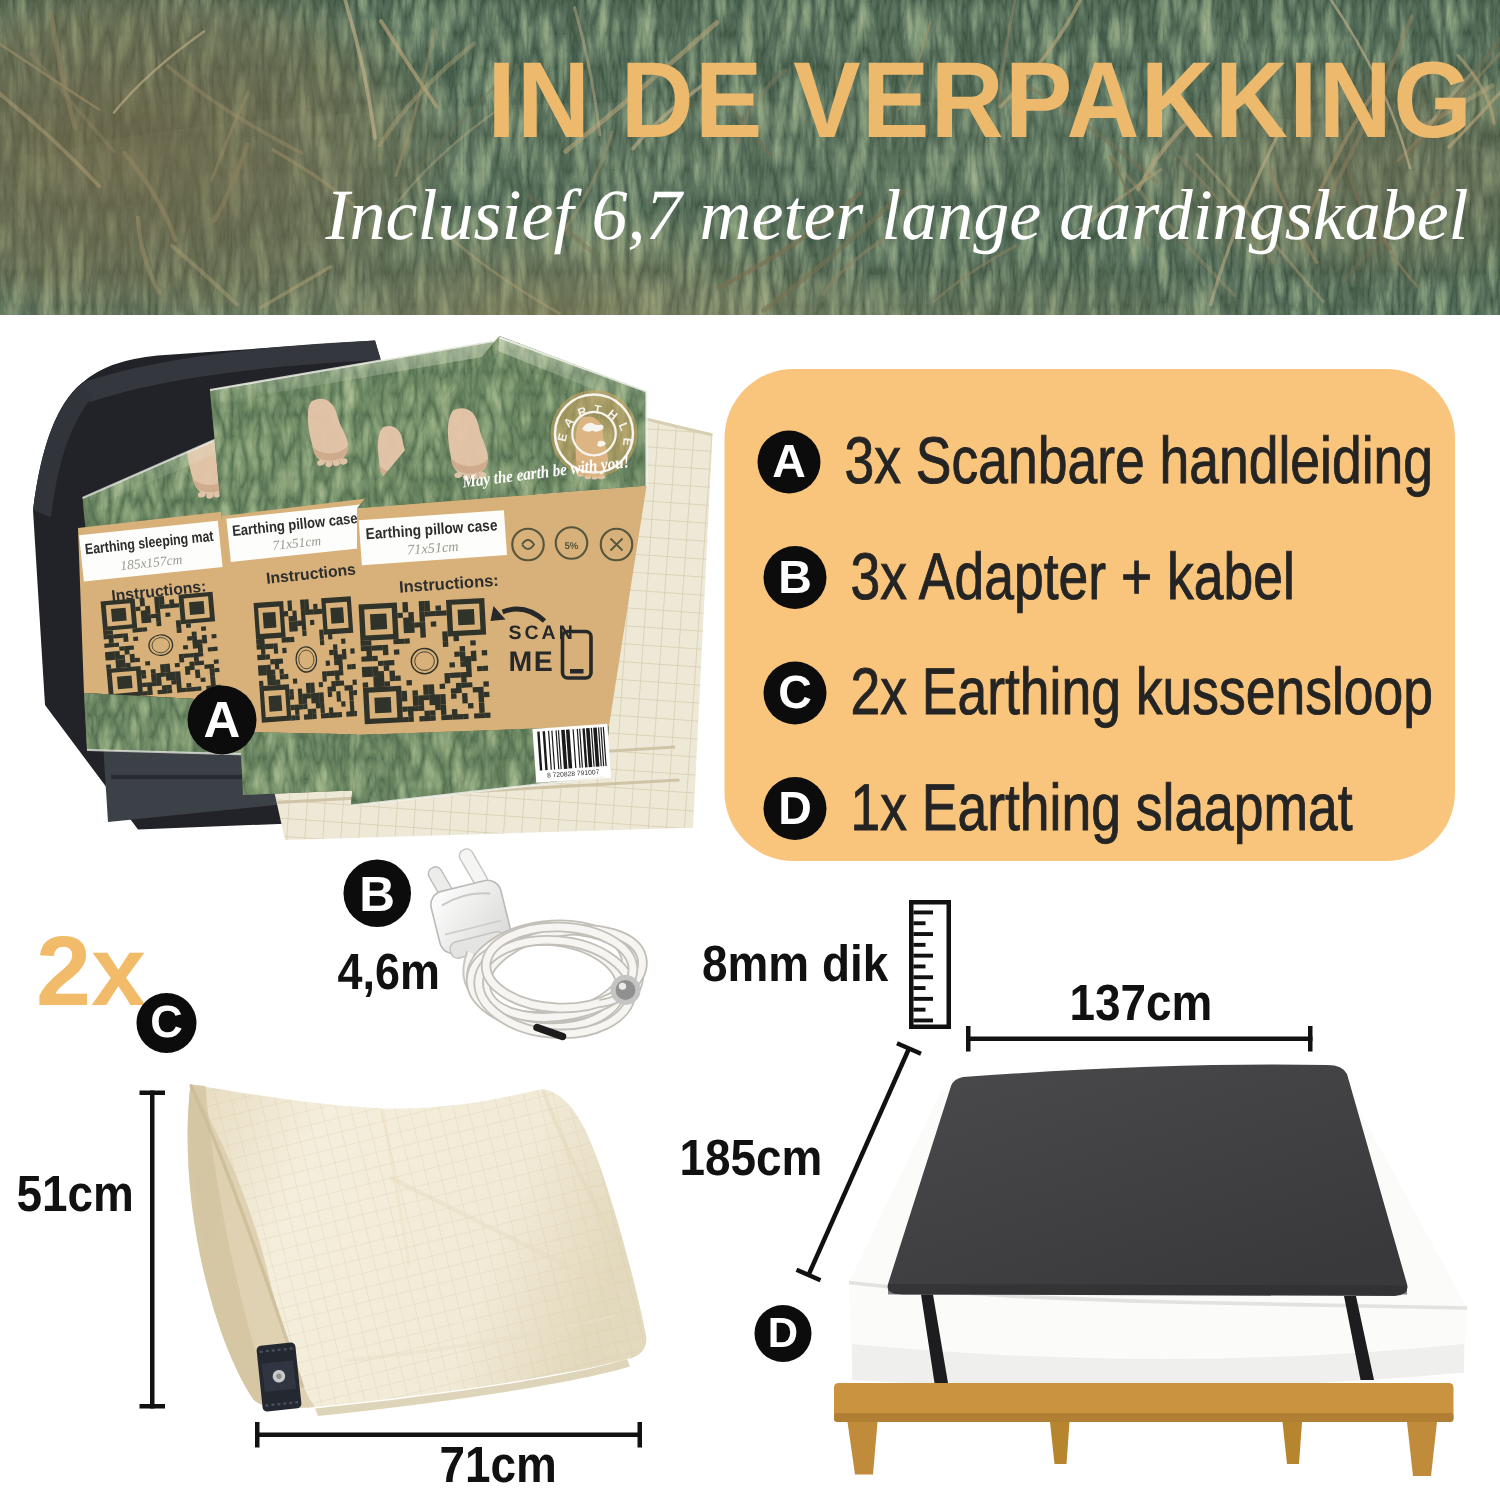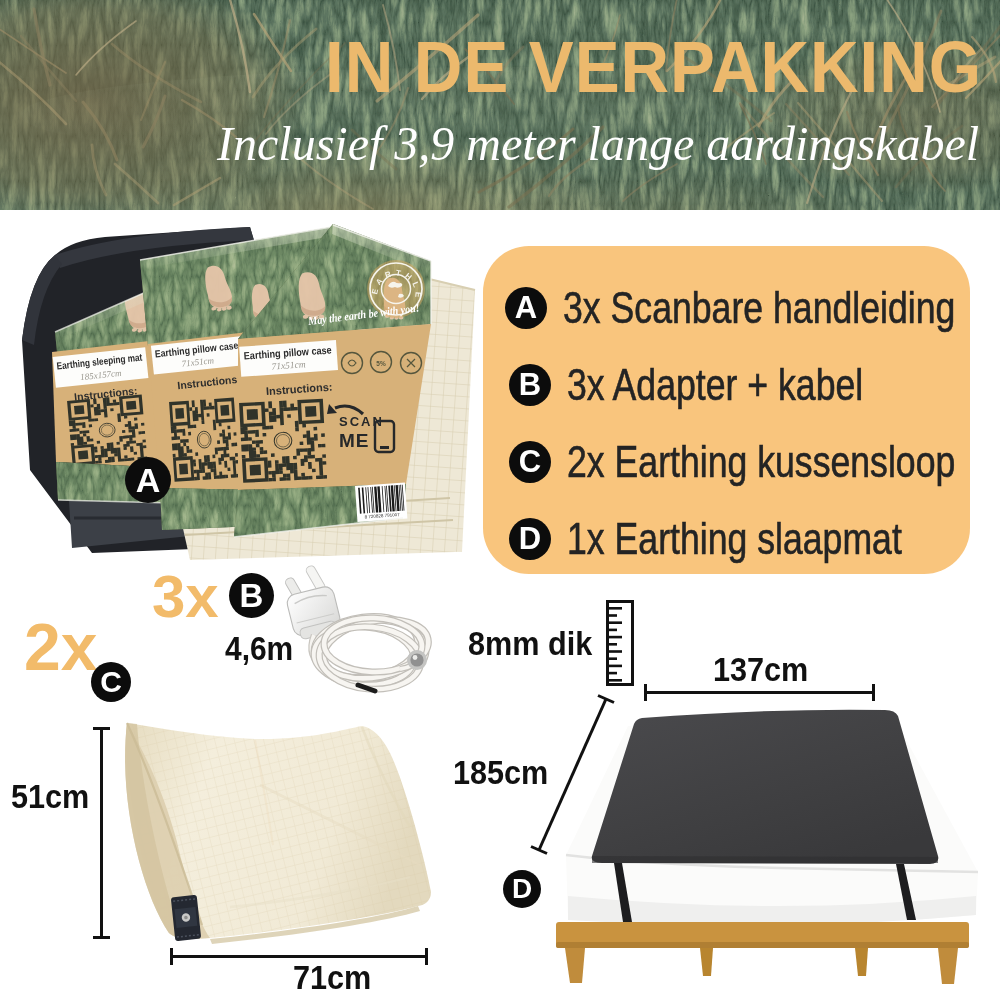--- a/index.html
+++ b/index.html
@@ -101,21 +101,21 @@
           <path d="M996 82Q993 60 972 37" stroke="#b7a478" stroke-width="2.2" opacity="0.58" fill="none"></path>
           <path d="M599 73Q613 44 620 15" stroke="#a3916a" stroke-width="1.5" opacity="0.50" fill="none"></path>
           <path d="M940 112Q925 55 886 -2" stroke="#c2b089" stroke-width="1.7" opacity="0.64" fill="none"></path>
           <path d="M759 126Q771 102 794 79" stroke="#b7a478" stroke-width="2.8" opacity="0.60" fill="none"></path>
         </g>
  </svg>
 </div>
 <div class="abs" style="left:325px;top:26px;color:#ecb96d;font-weight:bold;font-size:72px;
      letter-spacing:1px;transform:scaleX(0.935);transform-origin:0 0;white-space:nowrap;">IN DE VERPAKKING</div>
 <div class="abs" style="left:217px;top:116px;color:#fff;font-family:'Liberation Serif',serif;
-     font-style:italic;font-size:48px;white-space:nowrap;">Inclusief 3,9 meter lange aardingskabel</div>
+     font-style:italic;font-size:48px;white-space:nowrap;">Inclusief 6,7 meter lange aardingskabel</div>
 
 <svg class="abs" style="left:10px;top:220px;" width="470" height="345" viewBox="0 0 470 345" xmlns="http://www.w3.org/2000/svg" font-family="Liberation Sans">
  <defs>
   <g id="qr">
           <path d="M0.0 30.4h4.3v4.3h-4.3zM0.0 34.8h4.3v4.3h-4.3zM0.0 43.5h4.3v4.3h-4.3zM0.0 52.2h4.3v4.3h-4.3zM0.0 56.5h4.3v4.3h-4.3zM0.0 65.2h4.3v4.3h-4.3zM4.3 30.4h4.3v4.3h-4.3zM4.3 34.8h4.3v4.3h-4.3zM4.3 39.1h4.3v4.3h-4.3zM4.3 43.5h4.3v4.3h-4.3zM4.3 52.2h4.3v4.3h-4.3zM4.3 56.5h4.3v4.3h-4.3zM8.7 34.8h4.3v4.3h-4.3zM8.7 43.5h4.3v4.3h-4.3zM8.7 52.2h4.3v4.3h-4.3zM8.7 56.5h4.3v4.3h-4.3zM8.7 60.9h4.3v4.3h-4.3zM8.7 65.2h4.3v4.3h-4.3zM13.0 34.8h4.3v4.3h-4.3zM13.0 47.8h4.3v4.3h-4.3zM13.0 56.5h4.3v4.3h-4.3zM13.0 60.9h4.3v4.3h-4.3zM13.0 65.2h4.3v4.3h-4.3zM17.4 34.8h4.3v4.3h-4.3zM17.4 39.1h4.3v4.3h-4.3zM17.4 47.8h4.3v4.3h-4.3zM17.4 52.2h4.3v4.3h-4.3zM17.4 65.2h4.3v4.3h-4.3zM21.7 47.8h4.3v4.3h-4.3zM21.7 56.5h4.3v4.3h-4.3zM21.7 60.9h4.3v4.3h-4.3zM26.1 30.4h4.3v4.3h-4.3zM26.1 39.1h4.3v4.3h-4.3zM26.1 60.9h4.3v4.3h-4.3zM30.4 8.7h4.3v4.3h-4.3zM30.4 30.4h4.3v4.3h-4.3zM30.4 73.9h4.3v4.3h-4.3zM30.4 78.3h4.3v4.3h-4.3zM30.4 87.0h4.3v4.3h-4.3zM30.4 95.7h4.3v4.3h-4.3zM34.8 0.0h4.3v4.3h-4.3zM34.8 4.3h4.3v4.3h-4.3zM34.8 13.0h4.3v4.3h-4.3zM34.8 17.4h4.3v4.3h-4.3zM34.8 21.7h4.3v4.3h-4.3zM34.8 30.4h4.3v4.3h-4.3zM34.8 65.2h4.3v4.3h-4.3zM34.8 87.0h4.3v4.3h-4.3zM34.8 91.3h4.3v4.3h-4.3zM34.8 95.7h4.3v4.3h-4.3zM39.1 8.7h4.3v4.3h-4.3zM39.1 13.0h4.3v4.3h-4.3zM39.1 17.4h4.3v4.3h-4.3zM39.1 21.7h4.3v4.3h-4.3zM39.1 73.9h4.3v4.3h-4.3zM39.1 78.3h4.3v4.3h-4.3zM39.1 82.6h4.3v4.3h-4.3zM39.1 87.0h4.3v4.3h-4.3zM43.5 17.4h4.3v4.3h-4.3zM43.5 78.3h4.3v4.3h-4.3zM43.5 82.6h4.3v4.3h-4.3zM43.5 87.0h4.3v4.3h-4.3zM43.5 95.7h4.3v4.3h-4.3zM47.8 0.0h4.3v4.3h-4.3zM47.8 4.3h4.3v4.3h-4.3zM47.8 8.7h4.3v4.3h-4.3zM47.8 13.0h4.3v4.3h-4.3zM47.8 17.4h4.3v4.3h-4.3zM47.8 21.7h4.3v4.3h-4.3zM47.8 26.1h4.3v4.3h-4.3zM47.8 69.6h4.3v4.3h-4.3zM47.8 73.9h4.3v4.3h-4.3zM47.8 78.3h4.3v4.3h-4.3zM47.8 91.3h4.3v4.3h-4.3zM47.8 95.7h4.3v4.3h-4.3zM52.2 0.0h4.3v4.3h-4.3zM52.2 4.3h4.3v4.3h-4.3zM52.2 8.7h4.3v4.3h-4.3zM52.2 69.6h4.3v4.3h-4.3zM52.2 73.9h4.3v4.3h-4.3zM52.2 78.3h4.3v4.3h-4.3zM52.2 82.6h4.3v4.3h-4.3zM52.2 91.3h4.3v4.3h-4.3zM52.2 95.7h4.3v4.3h-4.3zM56.5 8.7h4.3v4.3h-4.3zM56.5 17.4h4.3v4.3h-4.3zM56.5 78.3h4.3v4.3h-4.3zM56.5 82.6h4.3v4.3h-4.3zM56.5 87.0h4.3v4.3h-4.3zM60.9 4.3h4.3v4.3h-4.3zM60.9 8.7h4.3v4.3h-4.3zM60.9 69.6h4.3v4.3h-4.3zM60.9 78.3h4.3v4.3h-4.3zM60.9 82.6h4.3v4.3h-4.3zM60.9 87.0h4.3v4.3h-4.3zM60.9 91.3h4.3v4.3h-4.3zM60.9 95.7h4.3v4.3h-4.3zM65.2 8.7h4.3v4.3h-4.3zM65.2 26.1h4.3v4.3h-4.3zM65.2 30.4h4.3v4.3h-4.3zM65.2 34.8h4.3v4.3h-4.3zM65.2 60.9h4.3v4.3h-4.3zM65.2 65.2h4.3v4.3h-4.3zM65.2 95.7h4.3v4.3h-4.3zM69.6 52.2h4.3v4.3h-4.3zM69.6 60.9h4.3v4.3h-4.3zM69.6 73.9h4.3v4.3h-4.3zM69.6 78.3h4.3v4.3h-4.3zM69.6 91.3h4.3v4.3h-4.3zM69.6 95.7h4.3v4.3h-4.3zM73.9 30.4h4.3v4.3h-4.3zM73.9 43.5h4.3v4.3h-4.3zM73.9 60.9h4.3v4.3h-4.3zM73.9 69.6h4.3v4.3h-4.3zM73.9 73.9h4.3v4.3h-4.3zM73.9 95.7h4.3v4.3h-4.3zM78.3 39.1h4.3v4.3h-4.3zM78.3 43.5h4.3v4.3h-4.3zM78.3 47.8h4.3v4.3h-4.3zM78.3 52.2h4.3v4.3h-4.3zM78.3 60.9h4.3v4.3h-4.3zM78.3 65.2h4.3v4.3h-4.3zM78.3 69.6h4.3v4.3h-4.3zM78.3 78.3h4.3v4.3h-4.3zM78.3 82.6h4.3v4.3h-4.3zM78.3 95.7h4.3v4.3h-4.3zM82.6 47.8h4.3v4.3h-4.3zM82.6 52.2h4.3v4.3h-4.3zM82.6 56.5h4.3v4.3h-4.3zM82.6 60.9h4.3v4.3h-4.3zM82.6 69.6h4.3v4.3h-4.3zM82.6 87.0h4.3v4.3h-4.3zM87.0 34.8h4.3v4.3h-4.3zM87.0 43.5h4.3v4.3h-4.3zM87.0 47.8h4.3v4.3h-4.3zM87.0 73.9h4.3v4.3h-4.3zM87.0 95.7h4.3v4.3h-4.3zM91.3 56.5h4.3v4.3h-4.3zM91.3 73.9h4.3v4.3h-4.3zM91.3 78.3h4.3v4.3h-4.3zM91.3 82.6h4.3v4.3h-4.3zM91.3 87.0h4.3v4.3h-4.3zM91.3 91.3h4.3v4.3h-4.3zM91.3 95.7h4.3v4.3h-4.3zM95.7 43.5h4.3v4.3h-4.3zM95.7 56.5h4.3v4.3h-4.3zM95.7 69.6h4.3v4.3h-4.3zM95.7 78.3h4.3v4.3h-4.3zM95.7 95.7h4.3v4.3h-4.3z" fill="#30332a"></path>
           <rect x="2.2" y="2.2" width="26.1" height="26.1" fill="none" stroke="#30332a" stroke-width="4.3"></rect>
           <rect x="8.7" y="8.7" width="13.0" height="13.0" fill="#30332a"></rect>
           <rect x="71.7" y="2.2" width="26.1" height="26.1" fill="none" stroke="#30332a" stroke-width="4.3"></rect>
           <rect x="78.3" y="8.7" width="13.0" height="13.0" fill="#30332a"></rect>
           <rect x="2.2" y="71.7" width="26.1" height="26.1" fill="none" stroke="#30332a" stroke-width="4.3"></rect>
@@ -503,20 +503,19 @@
     <div class="mlabel" style="left:713px;top:650px;font-size:34px;transform:scaleX(0.9);transform-origin:0 0;">137cm</div>
     <div class="mlabel" style="left:468px;top:624px;font-size:34px;transform:scaleX(0.9);transform-origin:0 0;">8mm dik</div>
     <div class="mlabel" style="left:453px;top:753px;font-size:34px;transform:scaleX(0.9);transform-origin:0 0;">185cm</div>
     <svg class="abs" style="left:525px;top:690px;" width="95" height="175" viewBox="0 0 95 175">
      <line x1="14" y1="160" x2="81" y2="9" stroke="#111" stroke-width="3"></line>
      <line x1="6" y1="156.5" x2="22" y2="163.5" stroke="#111" stroke-width="3"></line>
      <line x1="73" y1="5.5" x2="89" y2="12.5" stroke="#111" stroke-width="3"></line>
     </svg>
 
 <div class="badge" style="left:125px;top:457px;width:46px;height:46px;font-size:34px;">A</div>
-<div class="count" style="left:152px;top:562px;font-size:60px;">3x</div>
 <div class="badge" style="left:229px;top:573px;width:45px;height:45px;font-size:33px;">B</div>
 <div class="mlabel" style="left:225px;top:629px;font-size:34px;transform:scaleX(0.88);transform-origin:0 0;">4,6m</div>
 <div class="count" style="left:24px;top:609px;font-size:66px;">2x</div>
 <div class="badge" style="left:91px;top:662px;width:40px;height:40px;font-size:30px;">C</div>
 <div class="badge" style="left:503px;top:870px;width:38px;height:38px;font-size:28px;">D</div>
 
 </div>
 
 </body></html>

